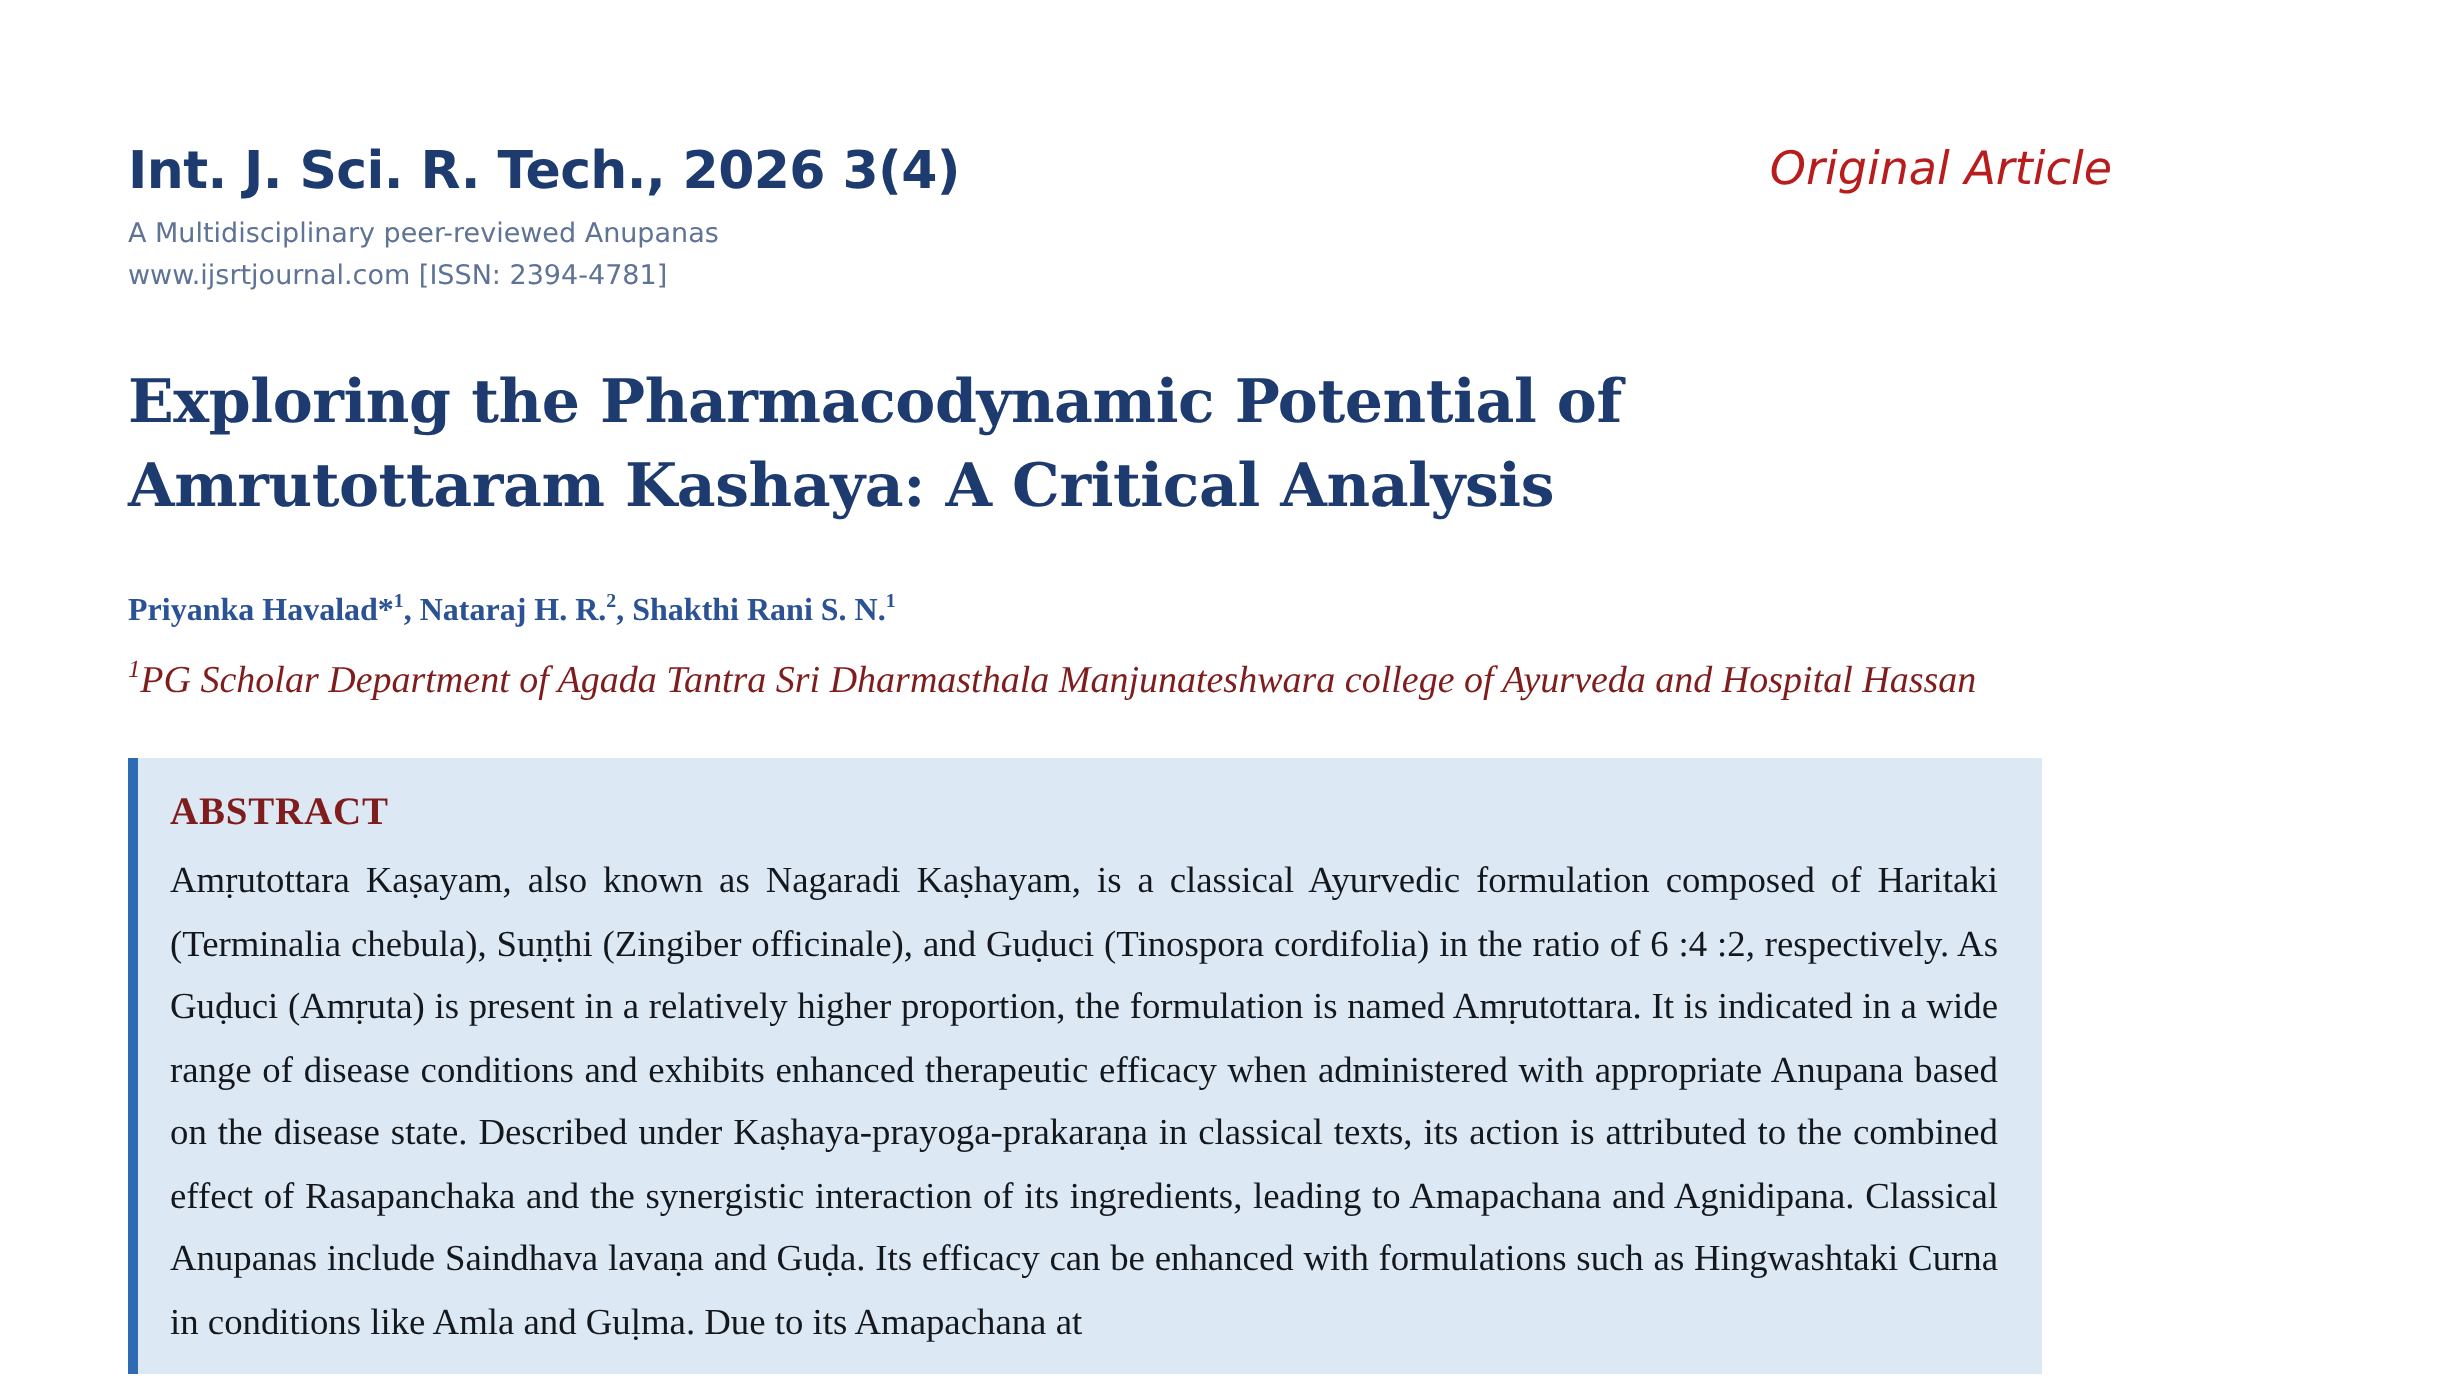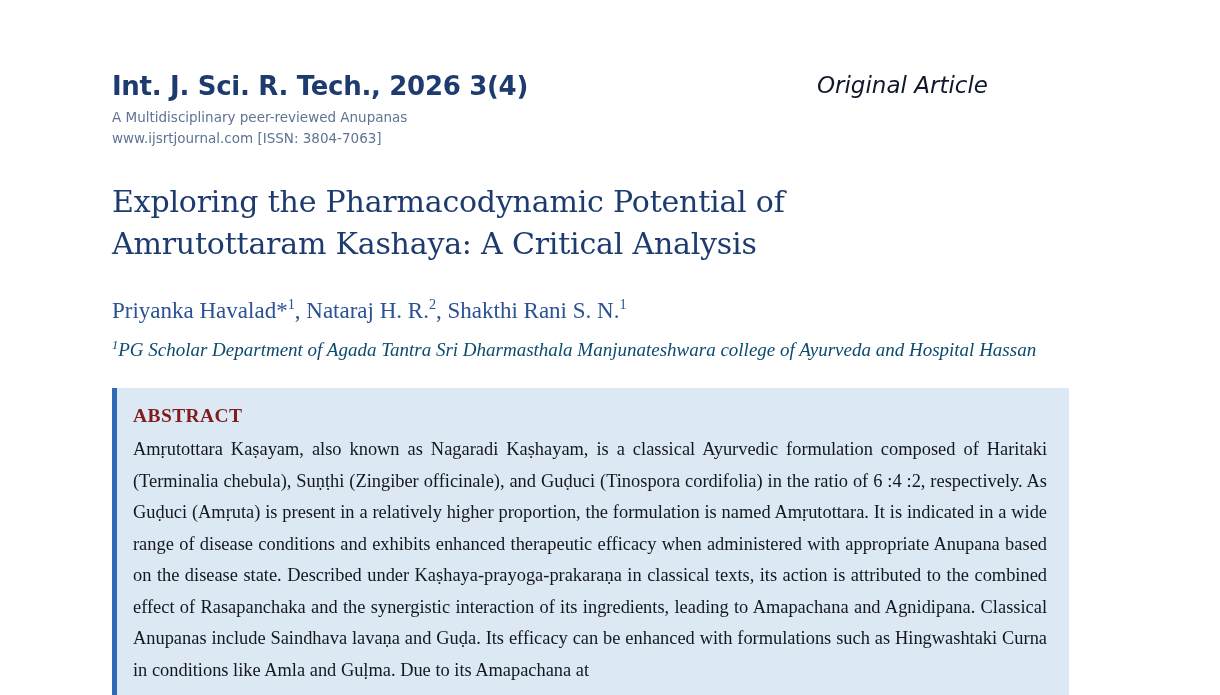--- a/index.html
+++ b/index.html
@@ -13,21 +13,21 @@
     overflow: hidden;
     font-family: "Liberation Serif", serif;
     -webkit-font-smoothing: antialiased;
   }
   .page {
     position: relative;
     width: 1220px;
     height: 695px;
     background: #ffffff;
     box-sizing: border-box;
-    padding: 0 112px;
+    padding: 0 64px;
   }
 
   
   .masthead {
     position: relative;
     padding-top: 72px;
   }
   .masthead-left {
     display: block;
   }
@@ -43,63 +43,63 @@
   .journal-sub {
     font-family: "DejaVu Sans", sans-serif;
     font-size: 13.5px;
     color: #5f7395;
     line-height: 1.55;
     margin: 5px 0 0 0;
   }
   .journal-sub span { display: block; }
   .article-type {
     position: absolute;
-    right: 120px;
+    right: 100px;
     top: 72px;
     font-family: "DejaVu Sans", sans-serif;
     font-style: italic;
     font-weight: normal;
     font-size: 23px;
-    color: #0f172a;
+    color: #b91c1c;
     white-space: nowrap;
   }
 
   
   .paper-title {
     font-family: "DejaVu Serif", "Liberation Serif", serif;
-    font-weight: normal;
+    font-weight: bold;
     font-size: 30px;
     line-height: 1.42;
     color: #1d3b6e;
     margin: 32px 0 0 0;
     max-width: 800px;
     letter-spacing: -0.2px;
   }
 
   
   .authors {
     font-family: "Liberation Serif", serif;
-    font-weight: normal;
-    font-size: 23px;
+    font-weight: bold;
+    font-size: 16px;
     color: #2a5294;
     margin: 30px 0 0 0;
     line-height: 1.3;
   }
   .authors sup {
     font-size: 0.62em;
     vertical-align: super;
     line-height: 0;
   }
 
   
   .affiliations {
     font-family: "Liberation Serif", serif;
     font-style: italic;
     font-size: 19px;
-    color: #0c4a6e;
+    color: #7f1d1d;
     line-height: 1.56;
     margin: 9px 0 0 0;
     max-width: 965px;
   }
   .affiliations p { margin: 0; }
   .affiliations sup {
     font-size: 0.65em;
     vertical-align: super;
     line-height: 0;
   }
@@ -135,21 +135,21 @@
 </head>
 <body>
 
 <div class="page">
 
   <div class="masthead">
     <div class="masthead-left">
       <h1 class="journal-title">Int. J. Sci. R. Tech., 2026 3(4)</h1>
       <div class="journal-sub">
         <span>A Multidisciplinary peer-reviewed Anupanas</span>
-        <span>www.ijsrtjournal.com [ISSN: 3804-7063]</span>
+        <span>www.ijsrtjournal.com [ISSN: 2394-4781]</span>
       </div>
     </div>
     <div class="article-type">Original Article</div>
   </div>
 
   <h2 class="paper-title">Exploring the Pharmacodynamic Potential of Amrutottaram Kashaya: A Critical Analysis</h2>
 
   <div class="authors">Priyanka Havalad*<sup>1</sup>, Nataraj H. R.<sup>2</sup>, Shakthi Rani S. N.<sup>1</sup></div>
 
   <div class="affiliations">

